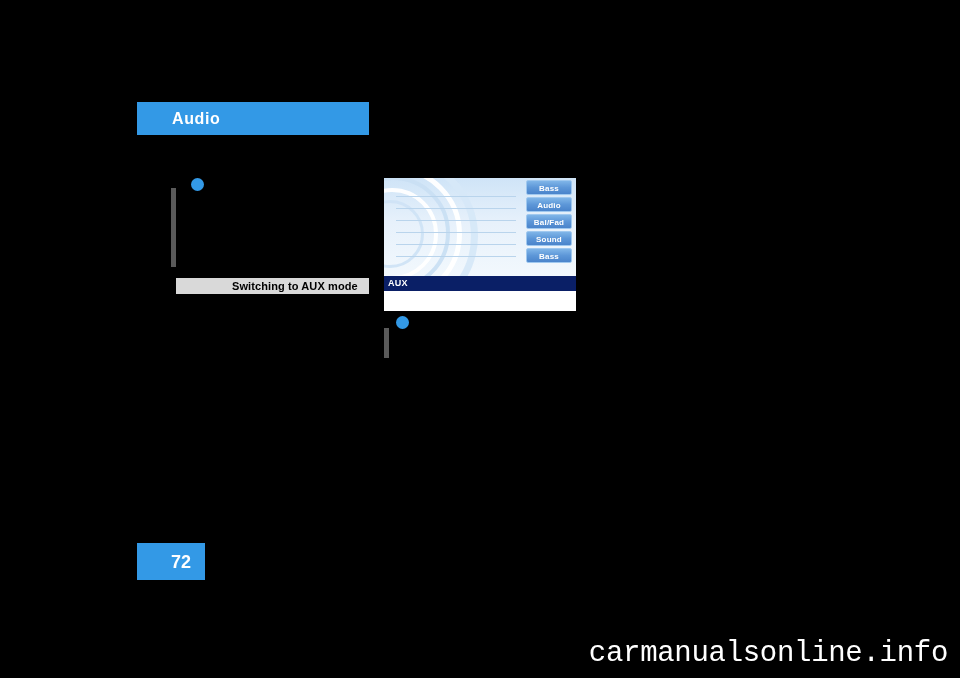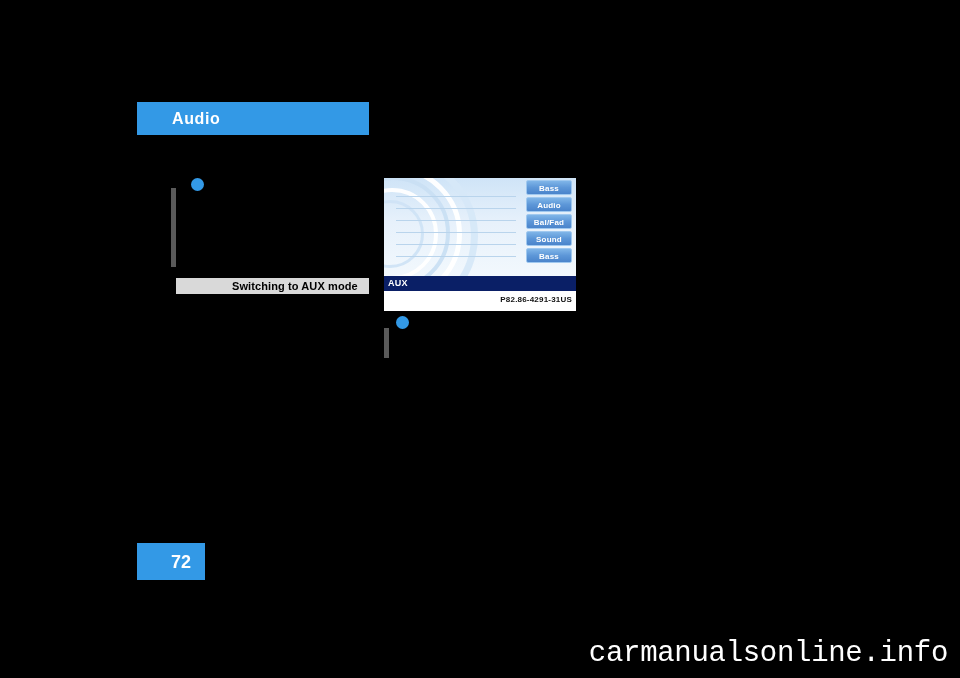--- a/index.html
+++ b/index.html
@@ -260,23 +260,20 @@
         <div class="scr-btn">Bal/Fad</div>
         <div class="scr-btn">Sound</div>
         <div class="scr-btn">Bass</div>
       </div>
     </div>
 
     <div class="status-bar">
       <div class="status-text">AUX</div>
     </div>
 
-    <div class="screen-footer">
-      <div class="fig-code">P82.86-4291-31US</div>
-    </div>
   </div>
 
   <div class="bullet-dot right-bullet"></div>
   <div class="right-rule"></div>
 </div>
 
 <div class="page-tab">
   <div class="page-num">72</div>
 </div>
 

